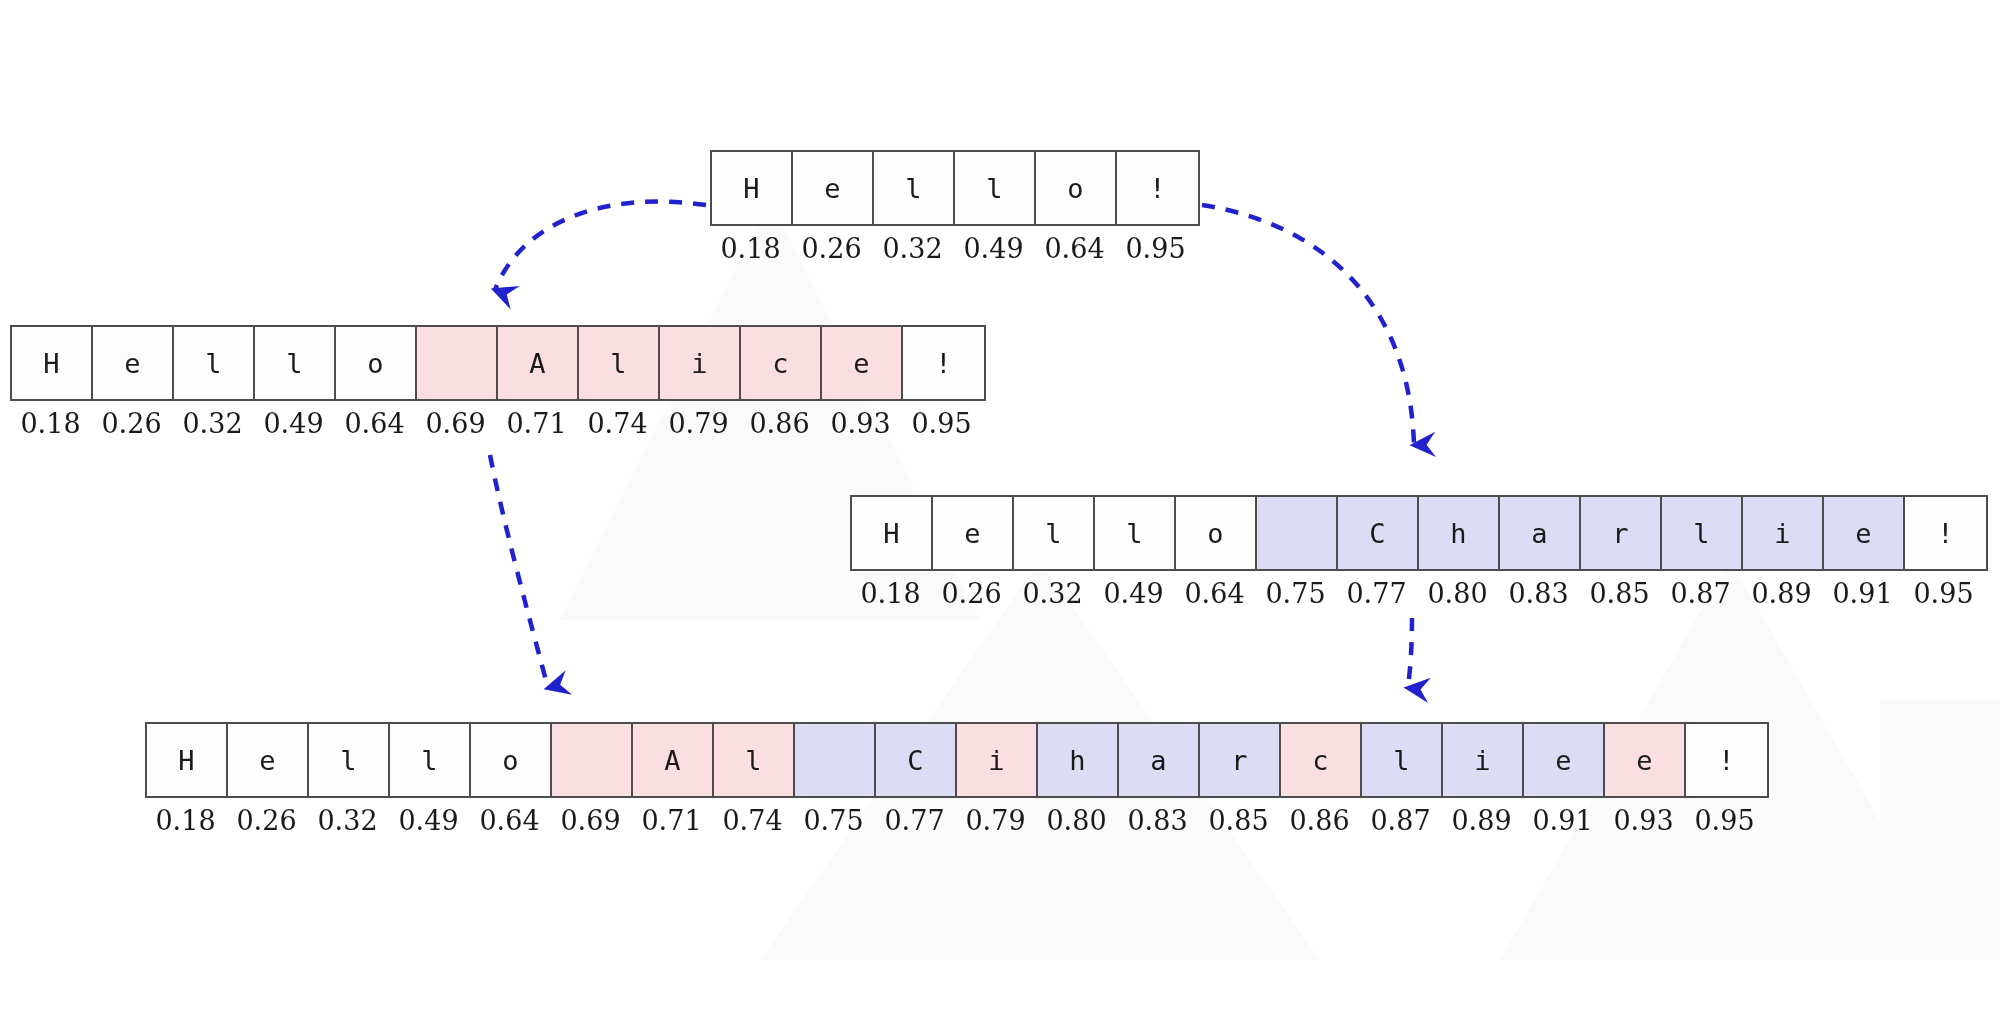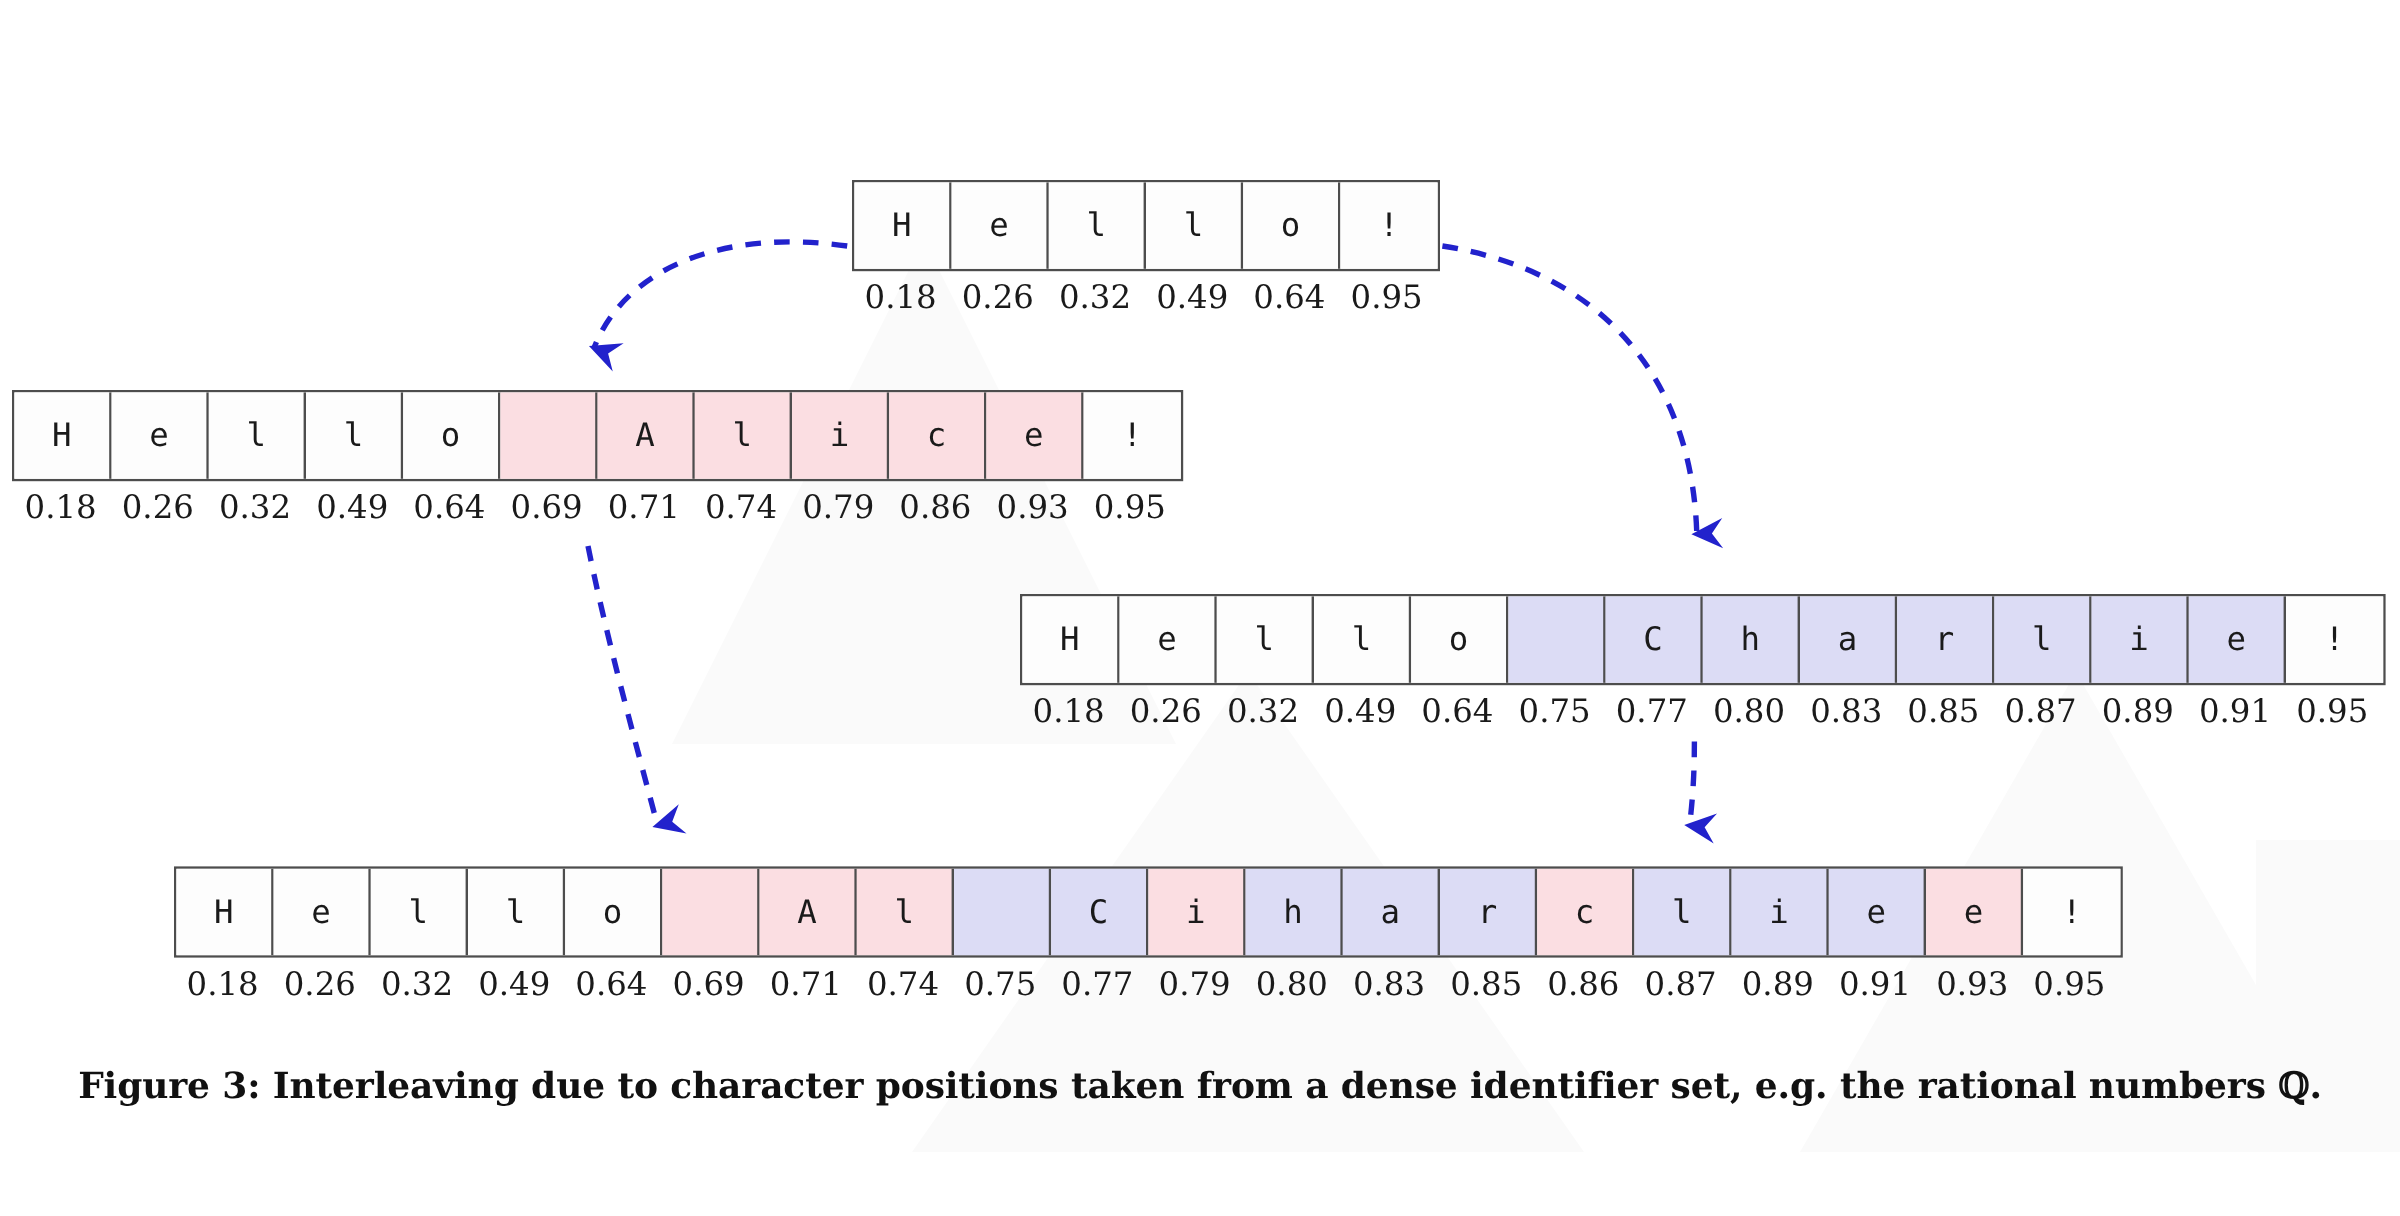--- a/index.html
+++ b/index.html
@@ -239,16 +239,13 @@
       </marker>
     </defs>
     <g id="arrow-paths">
         <path d="M 706,205 C 600,190 520,225 495,290" fill="none" stroke="#2222cc" stroke-width="4.5" stroke-dasharray="13 11" stroke-linecap="butt" marker-end="url(#arrowhead)"></path>
         <path d="M 1202,205 C 1330,225 1410,310 1414,445" fill="none" stroke="#2222cc" stroke-width="4.5" stroke-dasharray="13 11" stroke-linecap="butt" marker-end="url(#arrowhead)"></path>
         <path d="M 490,455 C 505,530 530,620 548,688" fill="none" stroke="#2222cc" stroke-width="4.5" stroke-dasharray="13 11" stroke-linecap="butt" marker-end="url(#arrowhead)"></path>
         <path d="M 1412,618 C 1412,650 1410,670 1408,688" fill="none" stroke="#2222cc" stroke-width="4.5" stroke-dasharray="13 11" stroke-linecap="butt" marker-end="url(#arrowhead)"></path>
       </g>
   </svg>
 
-  <div class="caption">
-    <span>Figure 3: Interleaving due to character positions taken from a dense identifier set, e.g. the rational numbers ℚ.</span>
-  </div>
 </div>
 
 </body></html>

